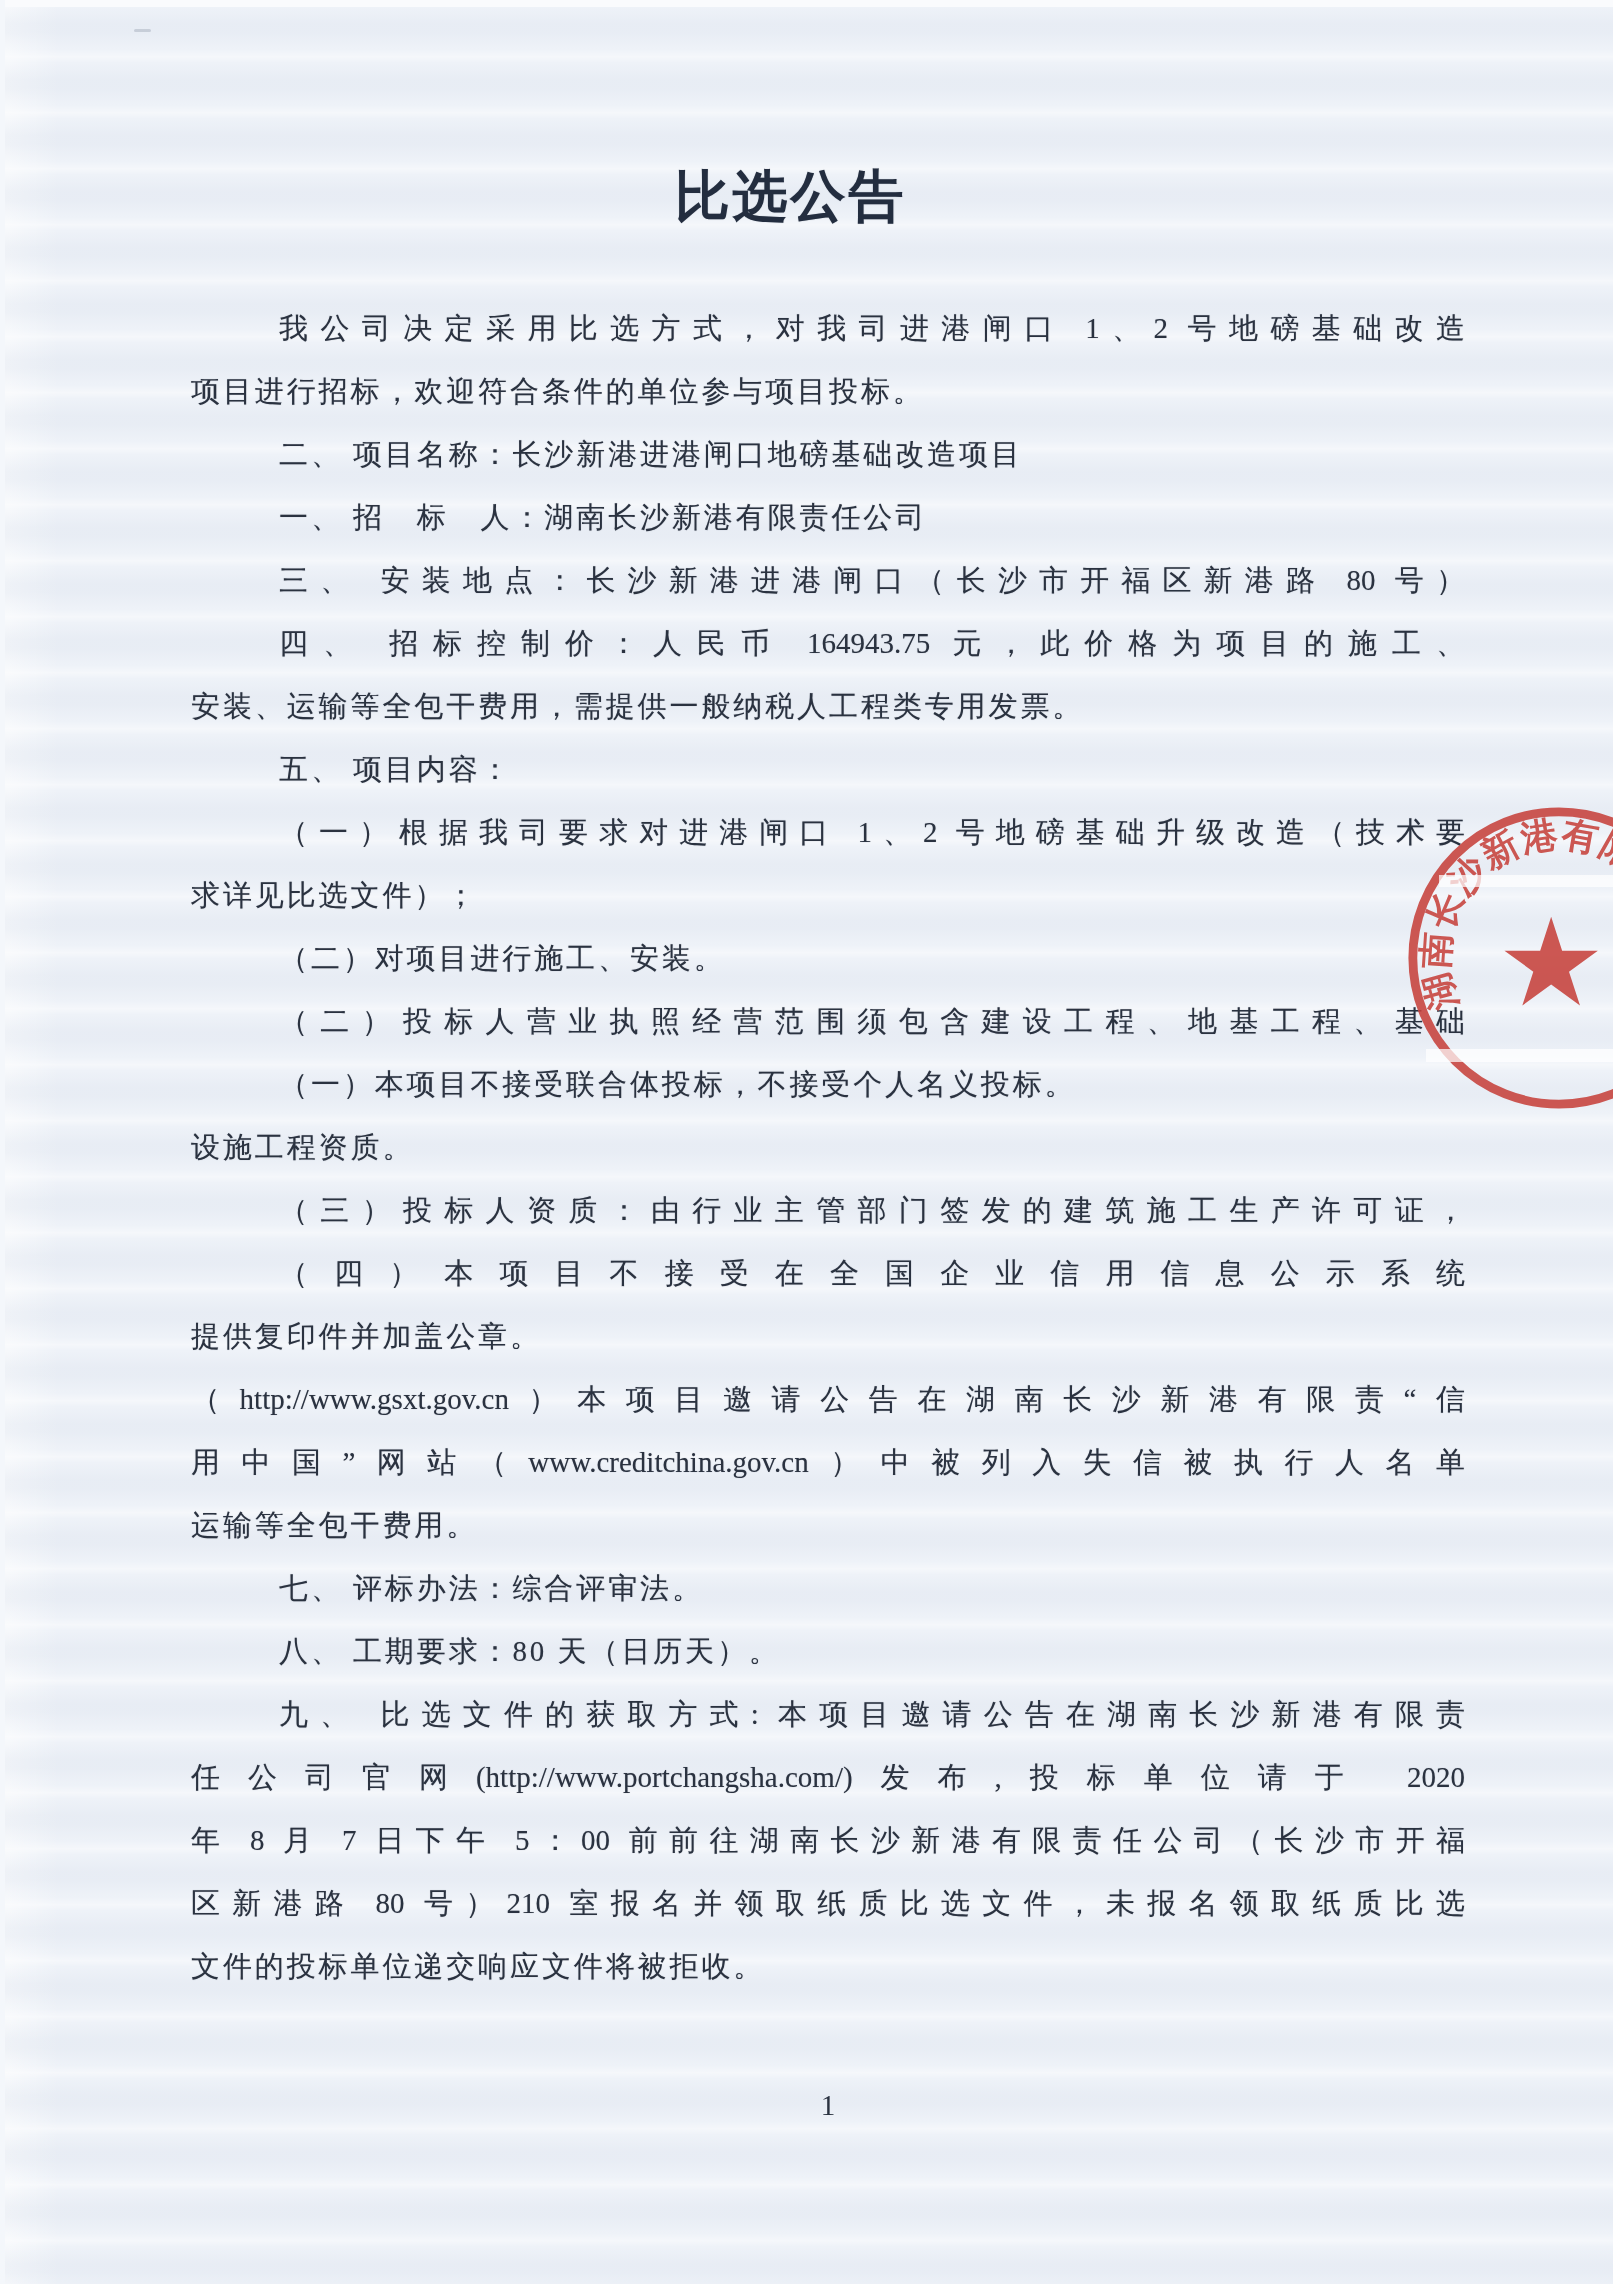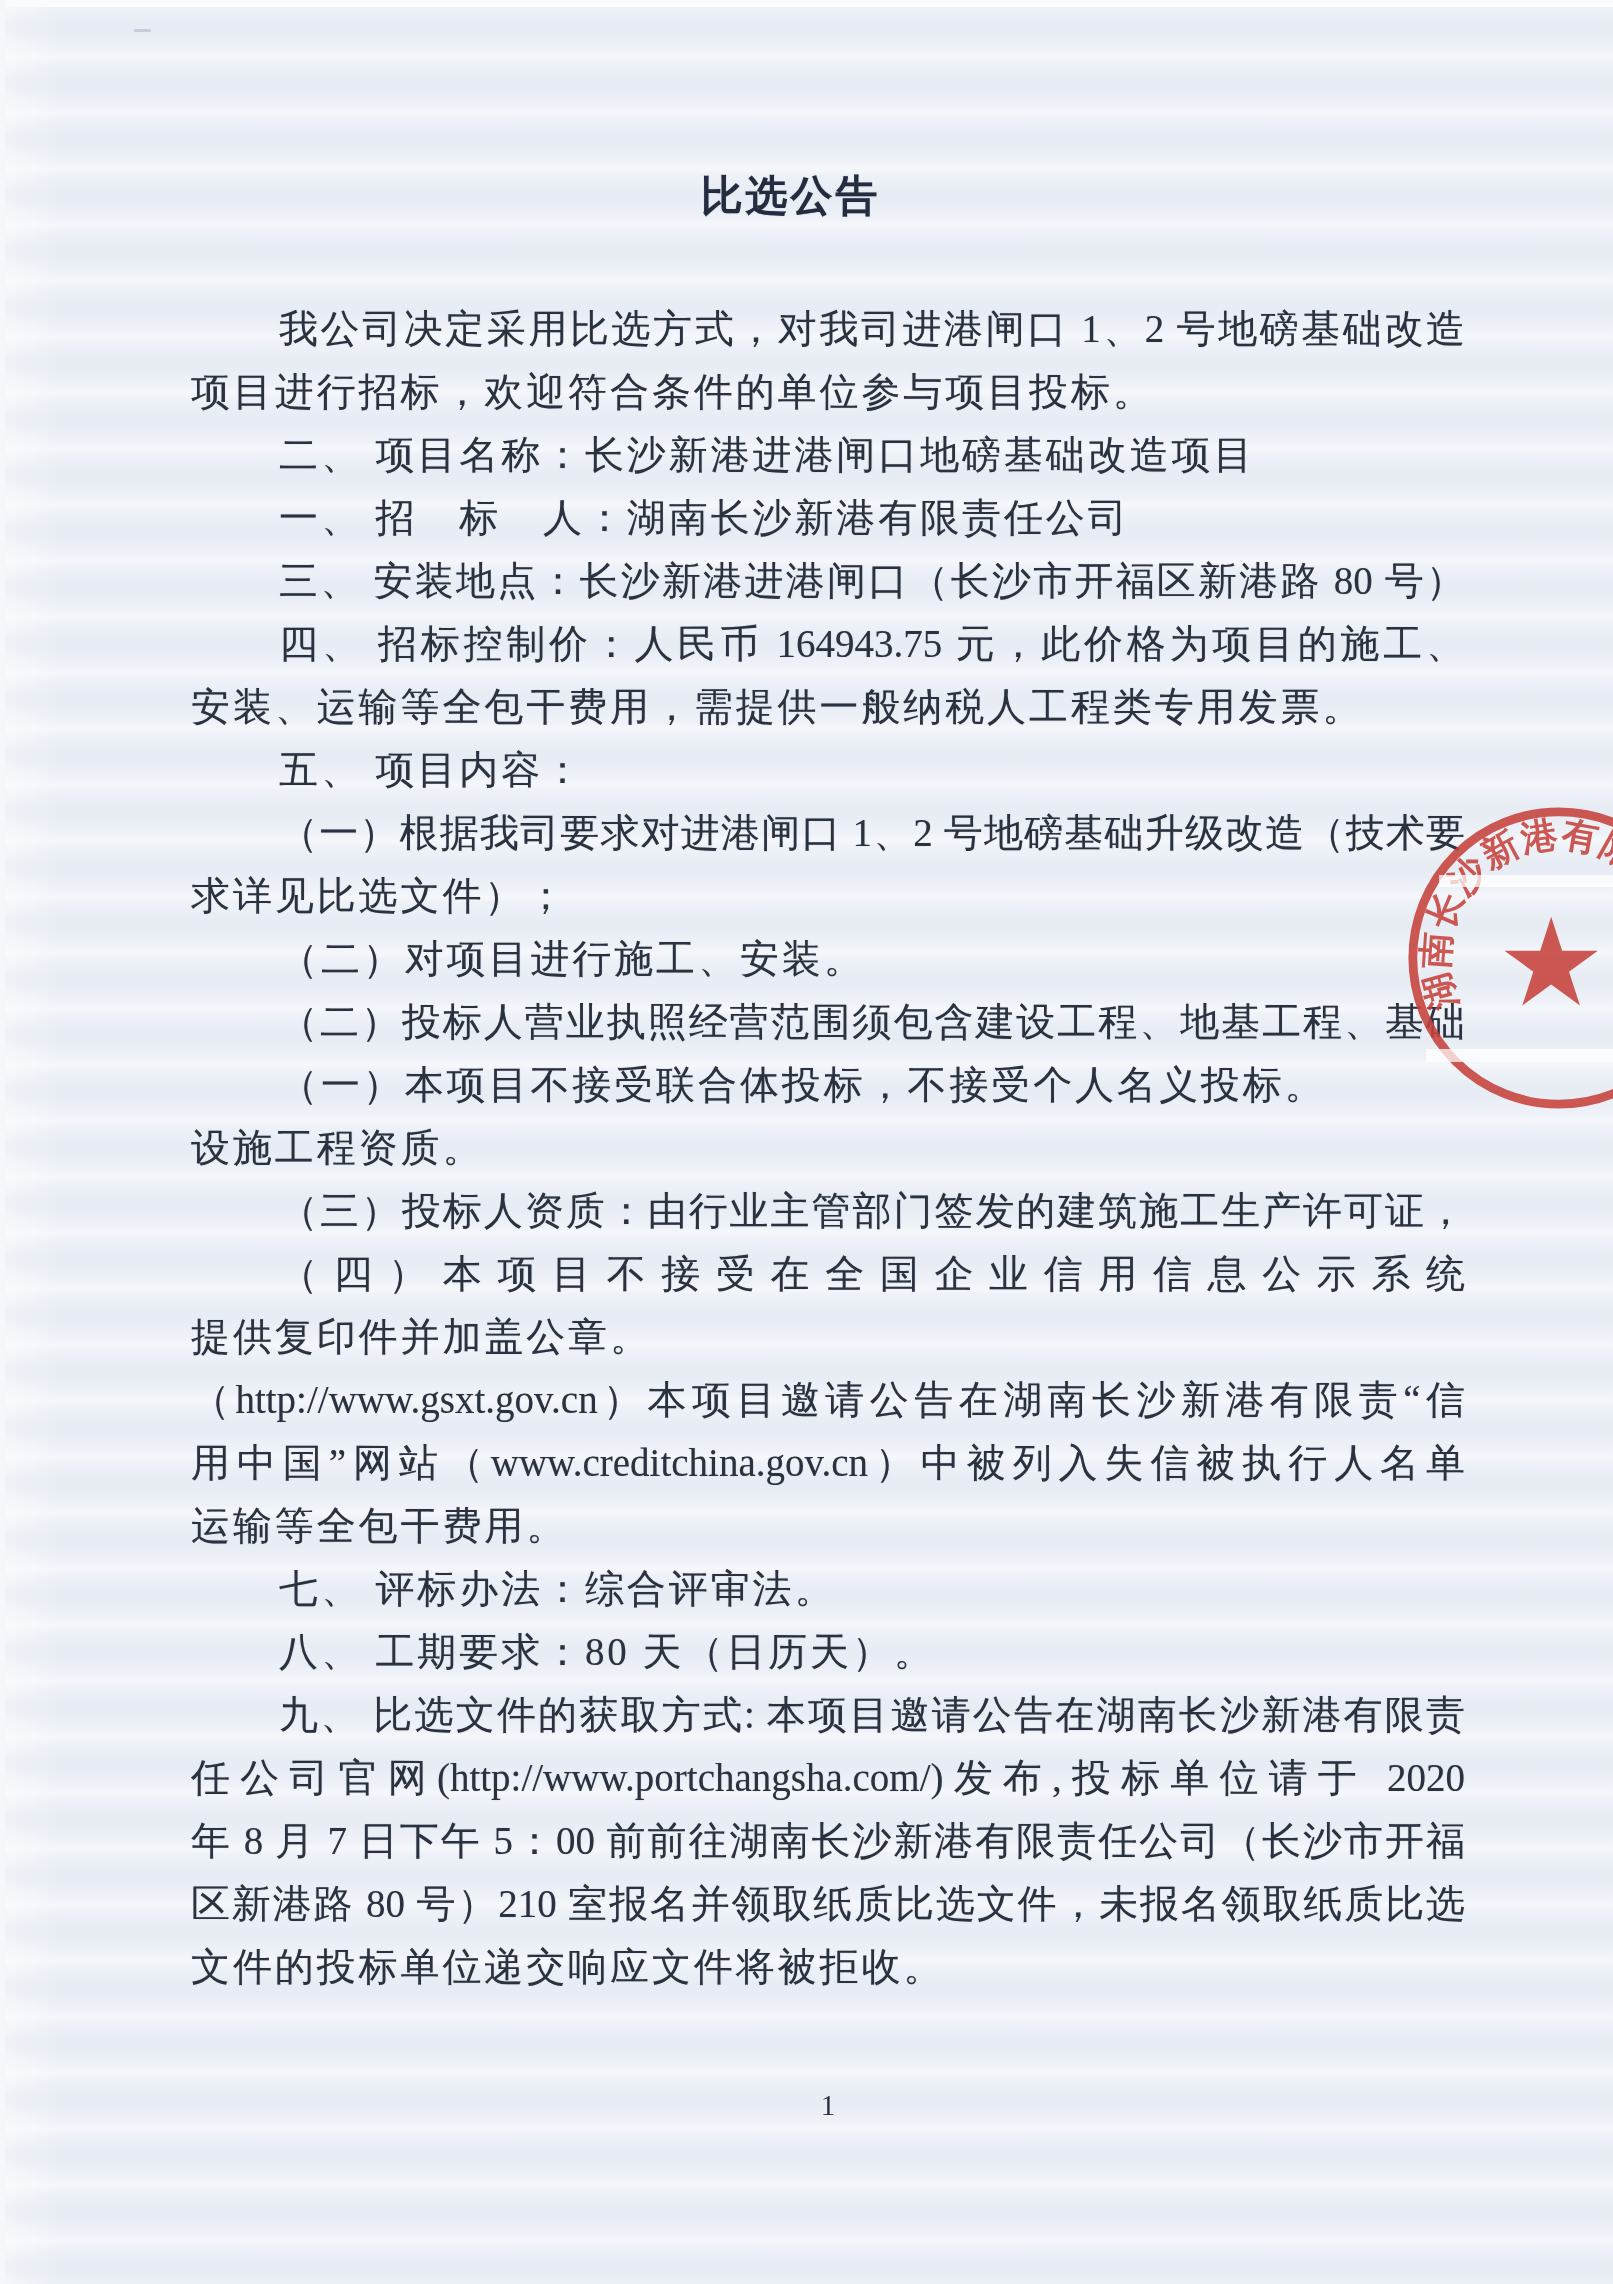--- a/index.html
+++ b/index.html
@@ -16,26 +16,26 @@
     overflow:hidden;
     font-family:"Liberation Serif","DejaVu Serif",serif;
     color:#2a3240;
   }
   .edge-top{position:absolute;top:0;left:0;right:0;height:6.9px;background:#fafbfd;}
   .edge-left{position:absolute;top:0;left:0;bottom:0;width:4.9px;background:#f4f7fb;}
   .speck{position:absolute;left:134px;top:29px;width:16.7px;height:2.9px;background:#b6bdc9;opacity:.65;border-radius:2px;}
   .doc-title{
     position:absolute;top:162px;left:0;width:1581px;height:69px;
     line-height:69px;text-align:center;
-    font-size:42px;font-weight:700;letter-spacing:2.9px;color:#232d3f;
+    font-size:55px;font-weight:700;letter-spacing:2.9px;color:#232d3f;
     text-shadow:0 0 1px rgba(35,45,63,0.35);
   }
   .text-block{
     position:absolute;top:297px;left:191px;width:1274px;
-    font-size:39px;
+    font-size:29px;
     text-shadow:0 0 1px rgba(42,50,64,0.35);
   }
   .line{height:63px;line-height:63px;white-space:nowrap;letter-spacing:2.9px;}
   .line.ind{padding-left:88px;}
   .line.j{white-space:normal;letter-spacing:0;text-align:justify;text-align-last:justify;}
   .page-number{
     position:absolute;top:2086px;left:0;width:1656px;height:39px;
     line-height:39px;text-align:center;font-size:29px;color:#2a3240;
   }
   .seal{position:absolute;left:1353px;top:752px;width:412px;height:412px;opacity:.88;}

